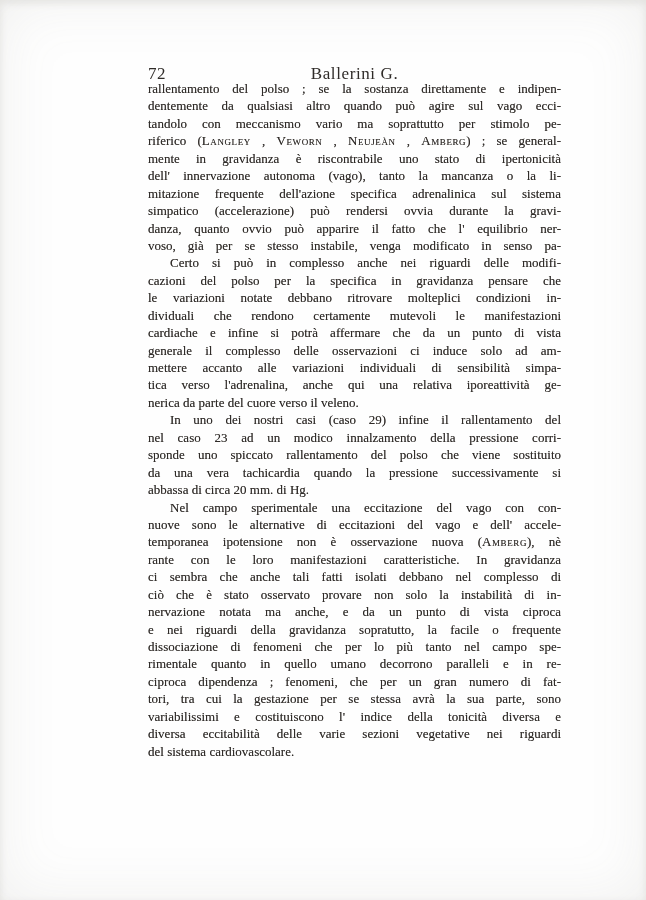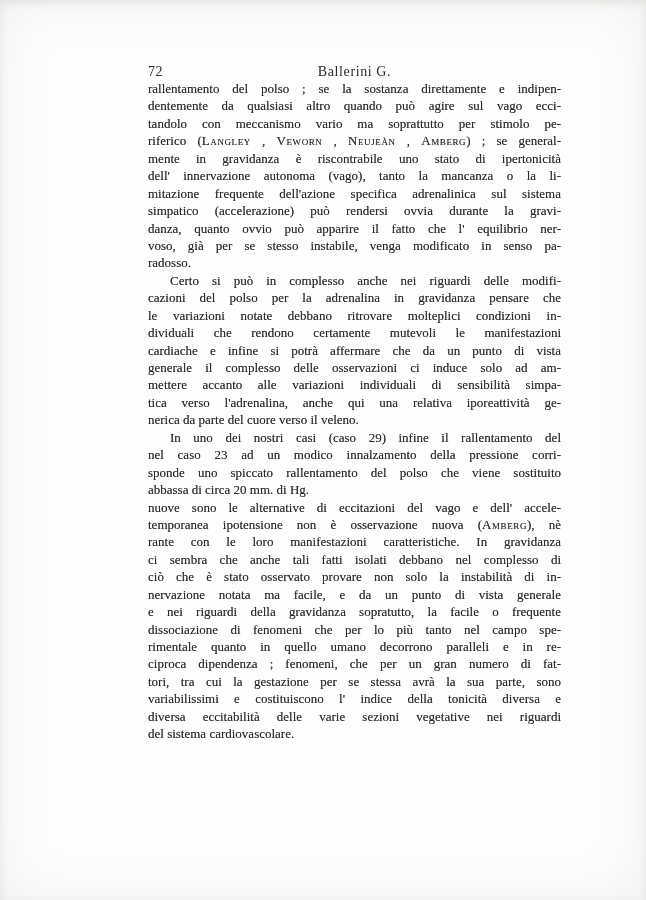--- a/index.html
+++ b/index.html
@@ -17,21 +17,21 @@
     color: #2f2b28;
     box-shadow: inset 0 0 60px rgba(120,115,105,0.10), inset 0 3px 8px rgba(150,145,135,0.18);
     overflow: hidden;
   }
   .page-header {
     position: absolute;
     left: 148px;
     top: 64px;
     width: 413px;
     height: 16px;
-    font-size: 14px;
+    font-size: 17px;
   }
   .page-number {
     position: absolute;
     left: 0;
     top: 0;
     letter-spacing: 0.5px;
   }
   .running-title {
     position: absolute;
     left: 0;
@@ -80,40 +80,41 @@
       <div class="line"><span>rallentamento del polso ; se la sostanza direttamente e indipen-</span></div>
       <div class="line"><span>dentemente da qualsiasi altro quando può agire sul vago ecci-</span></div>
       <div class="line"><span>tandolo con meccanismo vario ma soprattutto per stimolo pe-</span></div>
       <div class="line"><span>riferico (</span><span class="sc">Langley</span><span> , </span><span class="sc">Veworn</span><span> , </span><span class="sc">Neujeàn</span><span> , </span><span class="sc">Amberg</span><span>) ; se general-</span></div>
       <div class="line"><span>mente in gravidanza è riscontrabile uno stato di ipertonicità</span></div>
       <div class="line"><span>dell' innervazione autonoma (vago), tanto la mancanza o la li-</span></div>
       <div class="line"><span>mitazione frequente dell'azione specifica adrenalinica sul sistema</span></div>
       <div class="line"><span>simpatico (accelerazione) può rendersi ovvia durante la gravi-</span></div>
       <div class="line"><span>danza, quanto ovvio può apparire il fatto che l' equilibrio ner-</span></div>
       <div class="line"><span>voso, già per se stesso instabile, venga modificato in senso pa-</span></div>
-      <div class="line end"><span>radosso.</span></div>
       <div class="line indent"><span>Certo si può in complesso anche nei riguardi delle modifi-</span></div>
-      <div class="line"><span>cazioni del polso per la adrenalina in gravidanza pensare che</span></div>
+      <div class="line"><span>cazioni del polso per la specifica in gravidanza pensare che</span></div>
       <div class="line"><span>le variazioni notate debbano ritrovare molteplici condizioni in-</span></div>
       <div class="line"><span>dividuali che rendono certamente mutevoli le manifestazioni</span></div>
       <div class="line"><span>cardiache e infine si potrà affermare che da un punto di vista</span></div>
       <div class="line"><span>generale il complesso delle osservazioni ci induce solo ad am-</span></div>
       <div class="line"><span>mettere accanto alle variazioni individuali di sensibilità simpa-</span></div>
       <div class="line"><span>tica verso l'adrenalina, anche qui una relativa iporeattività ge-</span></div>
       <div class="line end"><span>nerica da parte del cuore verso il veleno.</span></div>
       <div class="line indent"><span>In uno dei nostri casi (caso 29) infine il rallentamento del</span></div>
       <div class="line"><span>nel caso 23 ad un modico innalzamento della pressione corri-</span></div>
       <div class="line"><span>sponde uno spiccato rallentamento del polso che viene sostituito</span></div>
+      <div class="line"><span>da una vera tachicardia quando la pressione successivamente si</span></div>
       <div class="line end"><span>abbassa di circa 20 mm. di Hg.</span></div>
+      <div class="line indent"><span>Nel campo sperimentale una eccitazione del vago con con-</span></div>
       <div class="line"><span>nuove sono le alternative di eccitazioni del vago e dell' accele-</span></div>
       <div class="line"><span>temporanea ipotensione non è osservazione nuova (</span><span class="sc">Amberg</span><span>), nè</span></div>
       <div class="line"><span>rante con le loro manifestazioni caratteristiche. In gravidanza</span></div>
       <div class="line"><span>ci sembra che anche tali fatti isolati debbano nel complesso di</span></div>
       <div class="line"><span>ciò che è stato osservato provare non solo la instabilità di in-</span></div>
-      <div class="line"><span>nervazione notata ma facile, e da un punto di vista generale</span></div>
+      <div class="line"><span>nervazione notata ma anche, e da un punto di vista ciproca</span></div>
       <div class="line"><span>e nei riguardi della gravidanza sopratutto, la facile o frequente</span></div>
       <div class="line"><span>dissociazione di fenomeni che per lo più tanto nel campo spe-</span></div>
       <div class="line"><span>rimentale quanto in quello umano decorrono paralleli e in re-</span></div>
       <div class="line"><span>ciproca dipendenza ; fenomeni, che per un gran numero di fat-</span></div>
       <div class="line"><span>tori, tra cui la gestazione per se stessa avrà la sua parte, sono</span></div>
       <div class="line"><span>variabilissimi e costituiscono l' indice della tonicità diversa e</span></div>
       <div class="line"><span>diversa eccitabilità delle varie sezioni vegetative nei riguardi</span></div>
       <div class="line end"><span>del sistema cardiovascolare.</span></div>
     </div>
 </div>

